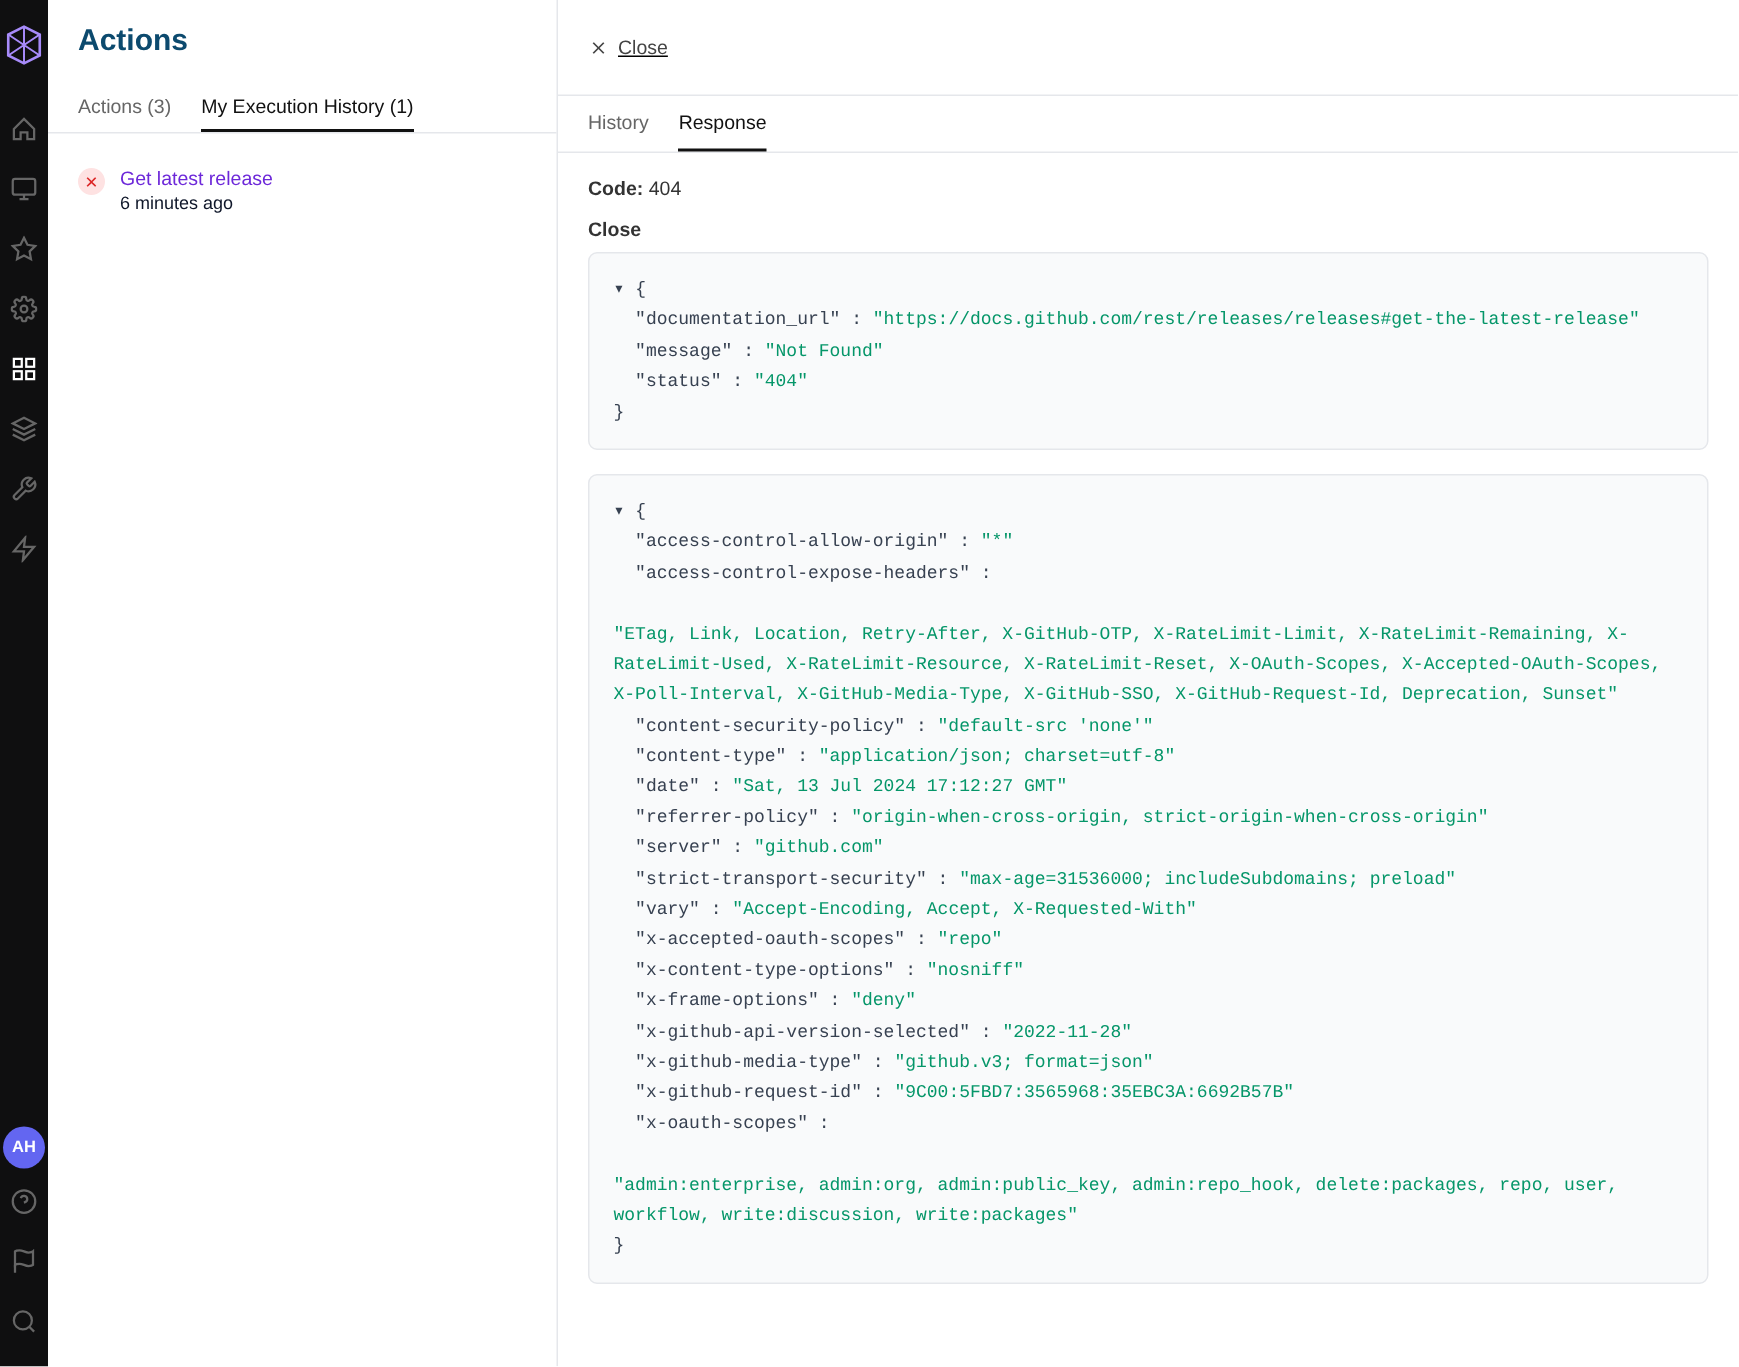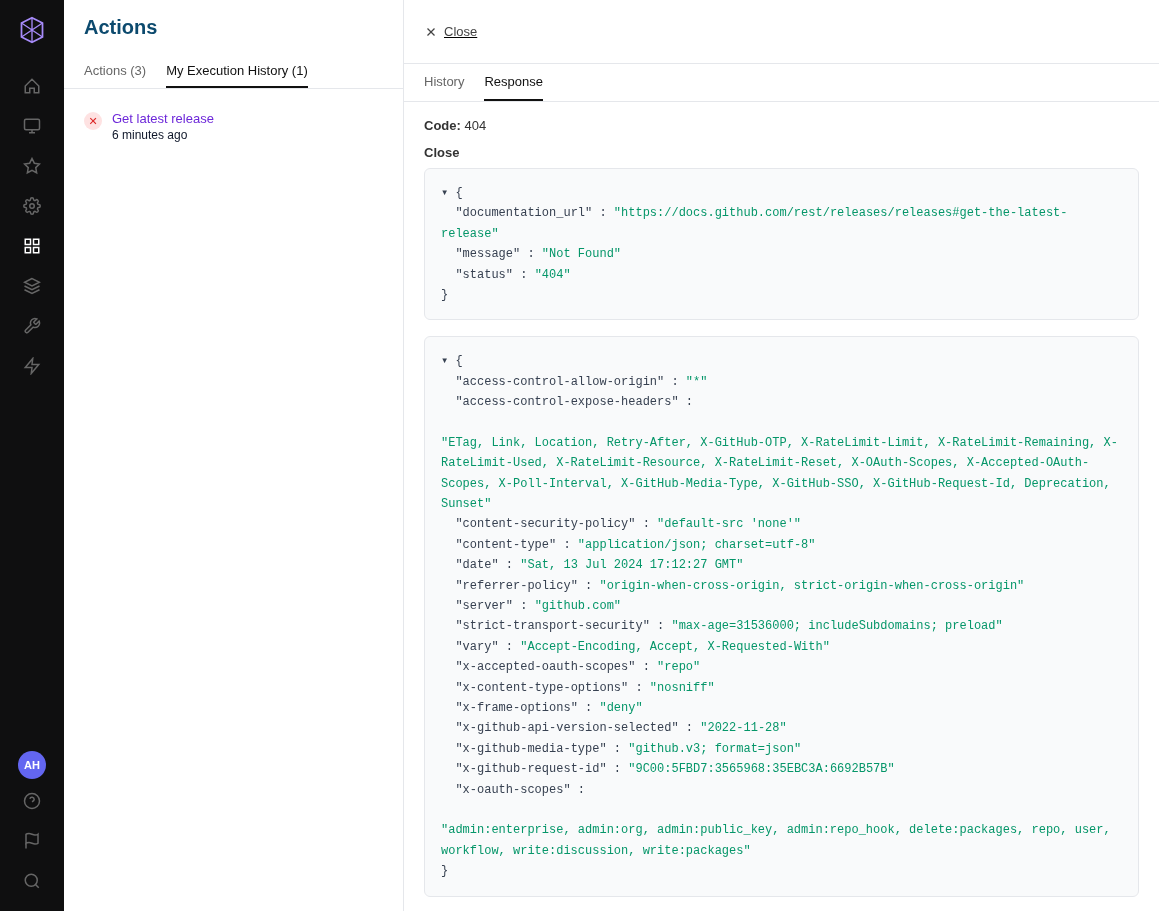--- a/index.html
+++ b/index.html
@@ -1,20 +1,20 @@
 <!DOCTYPE html>
 <html><head>
   <meta charset="utf-8">
   <style>
     * { box-sizing: border-box; margin: 0; padding: 0; }
     body { font-family: -apple-system, BlinkMacSystemFont, 'Segoe UI', sans-serif; background: #fff; display: flex; height: 911px; overflow: hidden; }
 
     
     .sidebar {
-      width: 64px;
+      width: 32px;
       background: #0f0f10;
       display: flex;
       flex-direction: column;
       align-items: center;
       padding: 12px 4px;
       gap: 4px;
       flex-shrink: 0;
     }
     .sidebar-logo {
       width: 36px;

